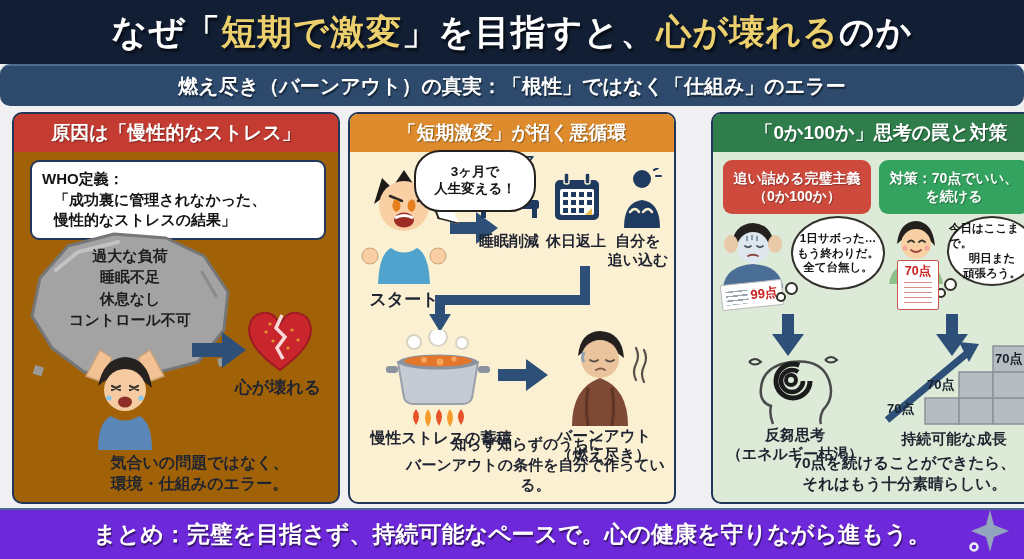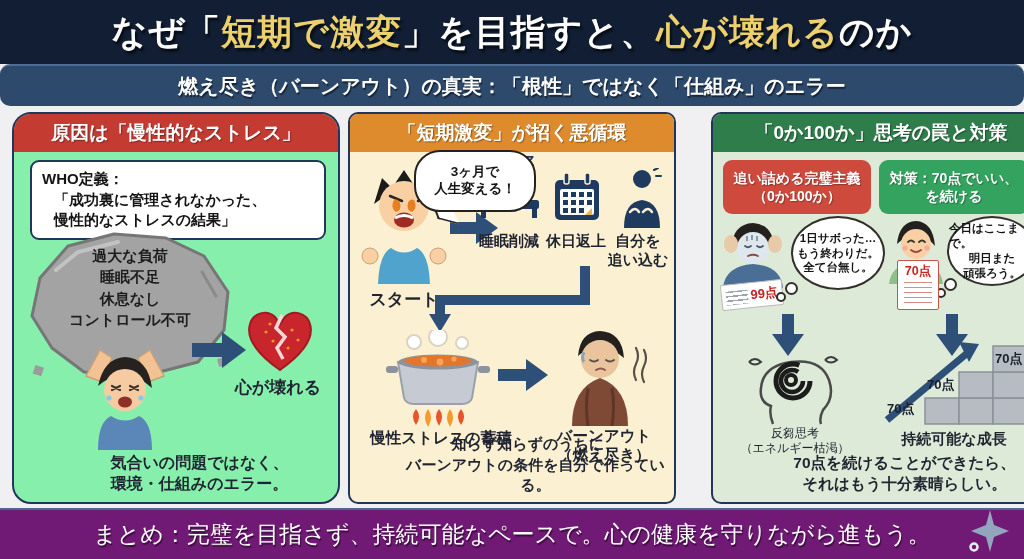--- a/index.html
+++ b/index.html
@@ -28,21 +28,21 @@
   .panel{
     position:absolute;top:112px;height:392px;width:328px;
     border:2px solid #22365a;border-radius:10px;overflow:hidden;
     box-sizing:border-box;
   }
   .panel-header{
     height:38px;display:flex;align-items:center;justify-content:center;
     font-size:19px;font-weight:bold;color:#fff;
     text-shadow:1px 1px 1px rgba(0,0,0,.35);
   }
-  #panel-left{left:12px;background:#86efac;border-radius:19px;}
+  #panel-left{left:12px;background:#a16207;}
   #panel-left .panel-header{background:#c33b31;}
   #panel-middle{left:348px;background:#fbf0d2;}
   #panel-middle .panel-header{background:#dd8b2d;}
   #panel-right{left:686px;width:340px;background:#dcead7;margin-left:25px;}
   #panel-right .panel-header{background:#2e7d4a;}
   .abs{position:absolute;}
   .ctr{text-align:center;}
   .dark{color:#1f2430;}
   
   .who-box{
@@ -129,32 +129,32 @@
     font-size:12.5px;font-weight:bold;color:#cc2222;padding-top:2px;box-sizing:border-box;
   }
   .paper-good .lines{
     width:28px;height:24px;margin-top:2px;
     background:repeating-linear-gradient(#d98c86 0 1.5px,transparent 1.5px 5px);
   }
   .arrow-down{width:34px;height:42px;}
   .arrow-down.l{left:58px;top:200px;}
   .arrow-down.r{left:222px;top:200px;}
   .brain-head{left:26px;top:236px;width:104px;height:76px;}
-  .rumination-label{left:2px;top:312px;width:160px;font-size:12px;font-weight:normal;line-height:1.25;}
+  .rumination-label{left:2px;top:312px;width:160px;font-size:15px;font-weight:bold;line-height:1.25;}
   .stairs{left:166px;top:226px;width:152px;height:86px;}
   .stairs svg{position:absolute;left:0;top:0;}
   .step-label{position:absolute;font-size:13px;font-weight:bold;color:#18202c;}
   .growth-label{left:162px;top:316px;width:158px;font-size:15px;font-weight:bold;}
   #panel-right .panel-footer{font-size:15.5px;}
   
   .footer-band{
     position:absolute;left:0;top:508px;width:1024px;height:51px;
-    background:#701a75;border-top:2px solid #4a6890;box-sizing:border-box;
+    background:#6d28d9;border-top:2px solid #4a6890;box-sizing:border-box;
     display:flex;align-items:center;justify-content:center;
-    font-size:23px;font-weight:normal;color:#ffffff;
+    font-size:23px;font-weight:bold;color:#ffffff;
     text-shadow:1px 2px 1px rgba(0,0,0,.5);
   }
   .sparkle{position:absolute;left:968px;top:510px;width:44px;height:42px;}
 </style>
 </head>
 <body>
 
 <div class="stage">
 
   <div class="title-band">

